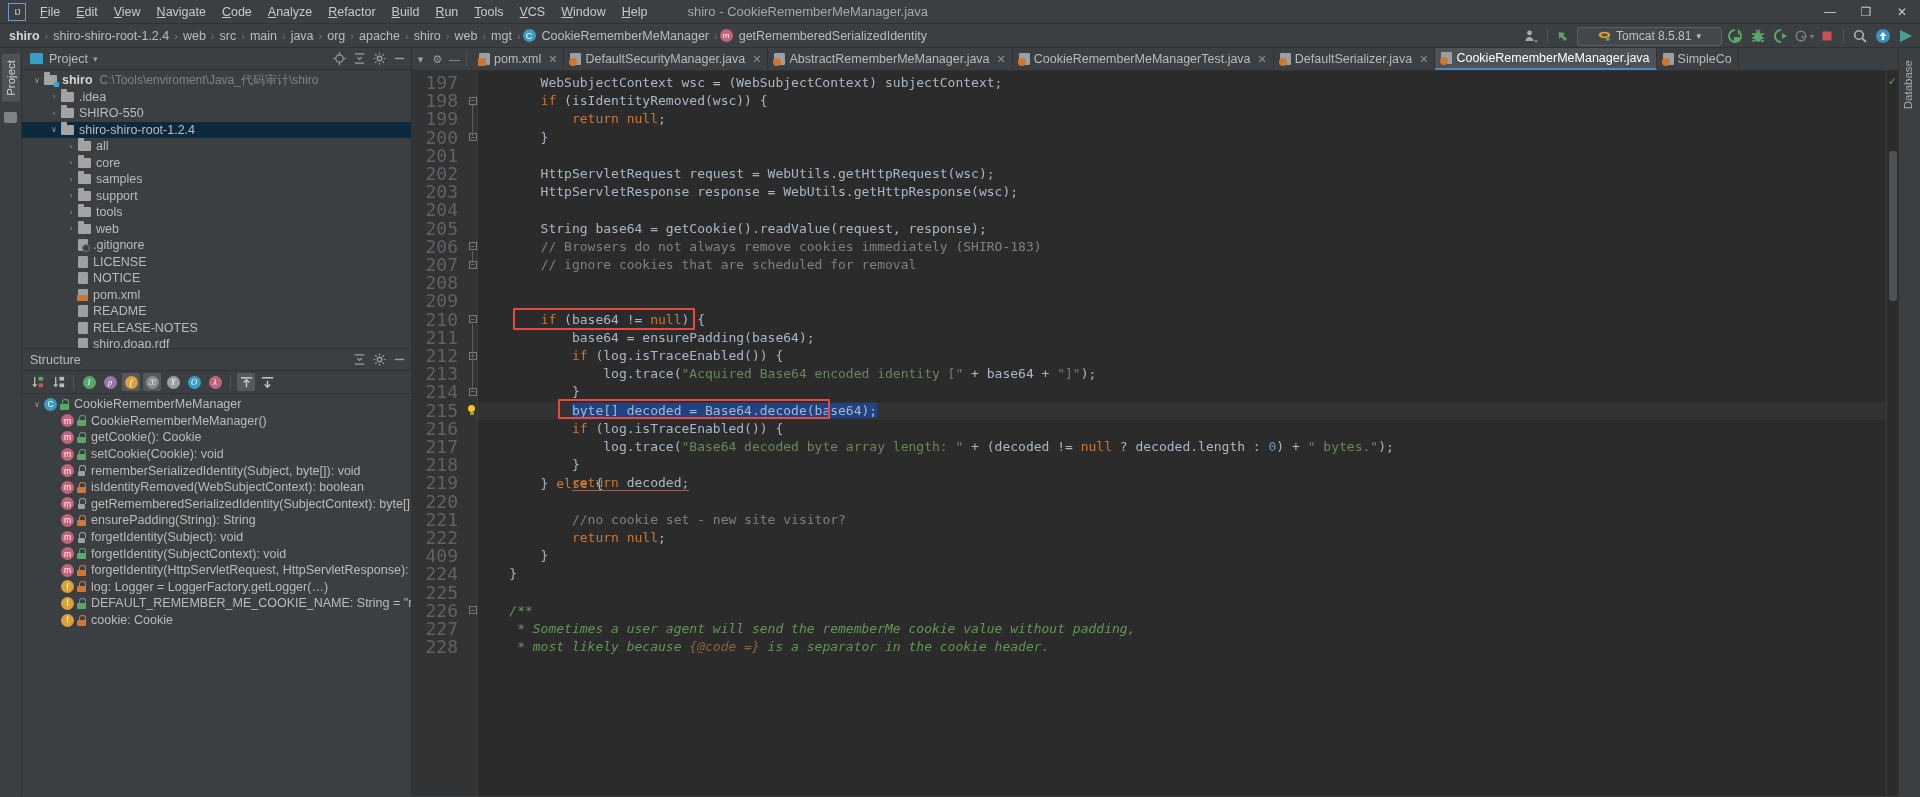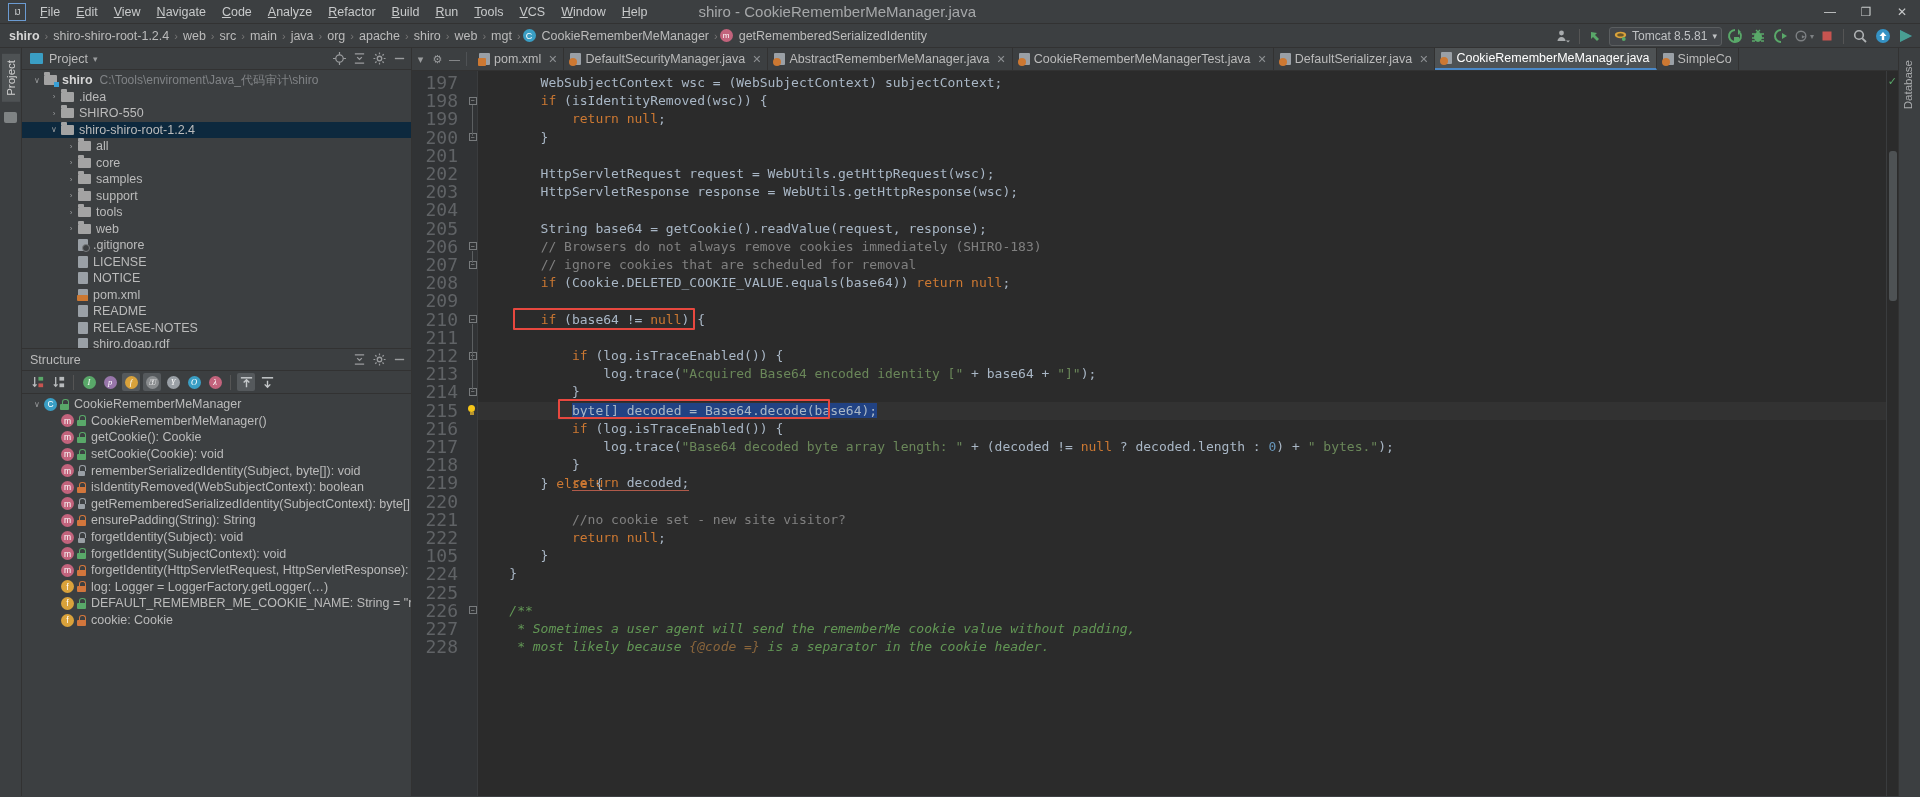--- a/index.html
+++ b/index.html
@@ -18,21 +18,21 @@
     height:24px; background:#3c3f41; display:flex; align-items:center;
     border-bottom:1px solid #323232; position:relative;
   }
   #logo {
     width:18px;height:18px;margin:0 6px 0 8px;border:1px solid #6b9bd2;
     color:#cfd2d4;font-size:9px;display:flex;align-items:center;justify-content:center;
     font-family:"Liberation Sans",sans-serif;letter-spacing:-1px;
   }
   .menu-item { padding:2px 8px; font-size:12.5px; color:#c8cacb; cursor:default; }
   #win-title {
-    margin-left:43px; font-size:15px; color:#a6a8aa;
+    margin-left:32px; font-size:13px; color:#a6a8aa;
   }
   #win-ctrls { position:absolute; right:0; top:0; height:24px; display:flex; }
   .wc { width:36px;height:24px;display:flex;align-items:center;justify-content:center;color:#c8cacb;font-size:12px;}
 
   
   #navbar {
     height:24px; background:#3c3f41; display:flex; align-items:center;
     border-bottom:1px solid #323232; position:relative; padding-left:6px;
   }
   .crumb { display:flex; align-items:center; font-size:12.5px; color:#bbbbbb; }
@@ -44,21 +44,21 @@
     font-size:9px;display:inline-flex;align-items:center;justify-content:center;margin-right:3px;
   }
   .mth-badge {
     width:13px;height:13px;border-radius:50%;background:#c2637c;color:#fff;
     font-size:8px;display:inline-flex;align-items:center;justify-content:center;margin-right:3px;
   }
   #toolbar-right { position:absolute; right:4px; top:0; height:24px; display:flex; align-items:center; gap:3px; }
   .tb { width:20px;height:20px;display:flex;align-items:center;justify-content:center;cursor:default;border-radius:2px;}
   .tsep { width:1px;height:15px;background:#555; margin:0 3px; }
   #runcfg {
-    display:flex;align-items:center;gap:5px;height:19px;padding:0 4px;
+    display:flex;align-items:center;gap:5px;height:19px;padding:0 20px;
     border:1px solid #5b5e60;border-radius:3px;background:#43464a;font-size:12px;color:#c0c2c4;
   }
 
   
   #main { display:flex; height:calc(797px - 49px); }
 
   
   #leftstrip { width:22px; background:#3c3f41; border-right:1px solid #323232; padding-top:6px; }
   #leftstrip .vtab {
     writing-mode:vertical-rl; transform:rotate(180deg);
@@ -718,21 +718,21 @@
           <div class="lnum" style="top: 294.2px;">213</div>
           <div class="lnum" style="top: 312.4px;">214</div>
           <div class="lnum" style="top: 330.6px;">215</div>
           <div class="lnum" style="top: 348.8px;">216</div>
           <div class="lnum" style="top: 367px;">217</div>
           <div class="lnum" style="top: 385.2px;">218</div>
           <div class="lnum" style="top: 403.4px;">219</div>
           <div class="lnum" style="top: 421.6px;">220</div>
           <div class="lnum" style="top: 439.8px;">221</div>
           <div class="lnum" style="top: 458px;">222</div>
-          <div class="lnum" style="top: 476.2px;">105</div>
+          <div class="lnum" style="top: 476.2px;">409</div>
           <div class="lnum" style="top: 494.4px;">224</div>
           <div class="lnum" style="top: 512.6px;">225</div>
           <div class="lnum" style="top: 530.8px;">226</div>
           <div class="lnum" style="top: 549px;">227</div>
           <div class="lnum" style="top: 567.2px;">228</div>
         </div>
       <div id="foldcol">
           <div class="fold" style="top: 25.2px;">
             <span class="box">−</span>
           </div>
@@ -768,23 +768,23 @@
           <div class="cline" style="top: 21.2px;">        <span class="kw">if</span> (isIdentityRemoved(wsc)) {</div>
           <div class="cline" style="top: 39.4px;">            <span class="kw">return</span> <span class="kw">null</span>;</div>
           <div class="cline" style="top: 57.6px;">        }</div>
           <div class="cline" style="top: 75.8px;"></div>
           <div class="cline" style="top: 94px;">        HttpServletRequest request = WebUtils.getHttpRequest(wsc);</div>
           <div class="cline" style="top: 112.2px;">        HttpServletResponse response = WebUtils.getHttpResponse(wsc);</div>
           <div class="cline" style="top: 130.4px;"></div>
           <div class="cline" style="top: 148.6px;">        String base64 = getCookie().readValue(request, response);</div>
           <div class="cline" style="top: 166.8px;">        <span class="cmt">// Browsers do not always remove cookies immediately (SHIRO-183)</span></div>
           <div class="cline" style="top: 185px;">        <span class="cmt">// ignore cookies that are scheduled for removal</span></div>
-          <div class="cline" style="top: 203.2px;">        <span class="kw">if</span> (Cookie.DELETED_COOKIE_VALUE.equals(base64)) <span class="kw">return</span> <span class="kw">null</span>;</div>
           <div class="cline" style="top: 221.4px;"></div>
           <div class="cline" style="top: 239.6px;">        <span class="kw">if</span> (base64 != <span class="kw">null</span>) {</div>
+          <div class="cline" style="top: 257.8px;">            base64 = ensurePadding(base64);</div>
           <div class="cline" style="top: 276px;">            <span class="kw">if</span> (log.isTraceEnabled()) {</div>
           <div class="cline" style="top: 294.2px;">                log.trace(<span class="str">"Acquired Base64 encoded identity ["</span> + base64 + <span class="str">"]"</span>);</div>
           <div class="cline" style="top: 312.4px;">            }</div>
           <div class="caretline" style="top: 330.6px;"></div>
           <div class="cline" style="top: 330.6px;">            <span class="sel-hl">byte[] decoded = Base64.decode(base64);</span></div>
           <div class="cline" style="top: 348.8px;">            <span class="kw">if</span> (log.isTraceEnabled()) {</div>
           <div class="cline" style="top: 367px;">                log.trace(<span class="str">"Base64 decoded byte array length: "</span> + (decoded != <span class="kw">null</span> ? decoded.length : <span class="num">0</span>) + <span class="str">" bytes."</span>);</div>
           <div class="cline" style="top: 385.2px;">            }</div>
           <div class="cline" style="top: 403.4px;">            <span class="underline-red"><span class="kw">return</span> decoded;</span></div>
           <div class="cline" style="top: 404px;">        } <span class="kw">else</span> {</div>

